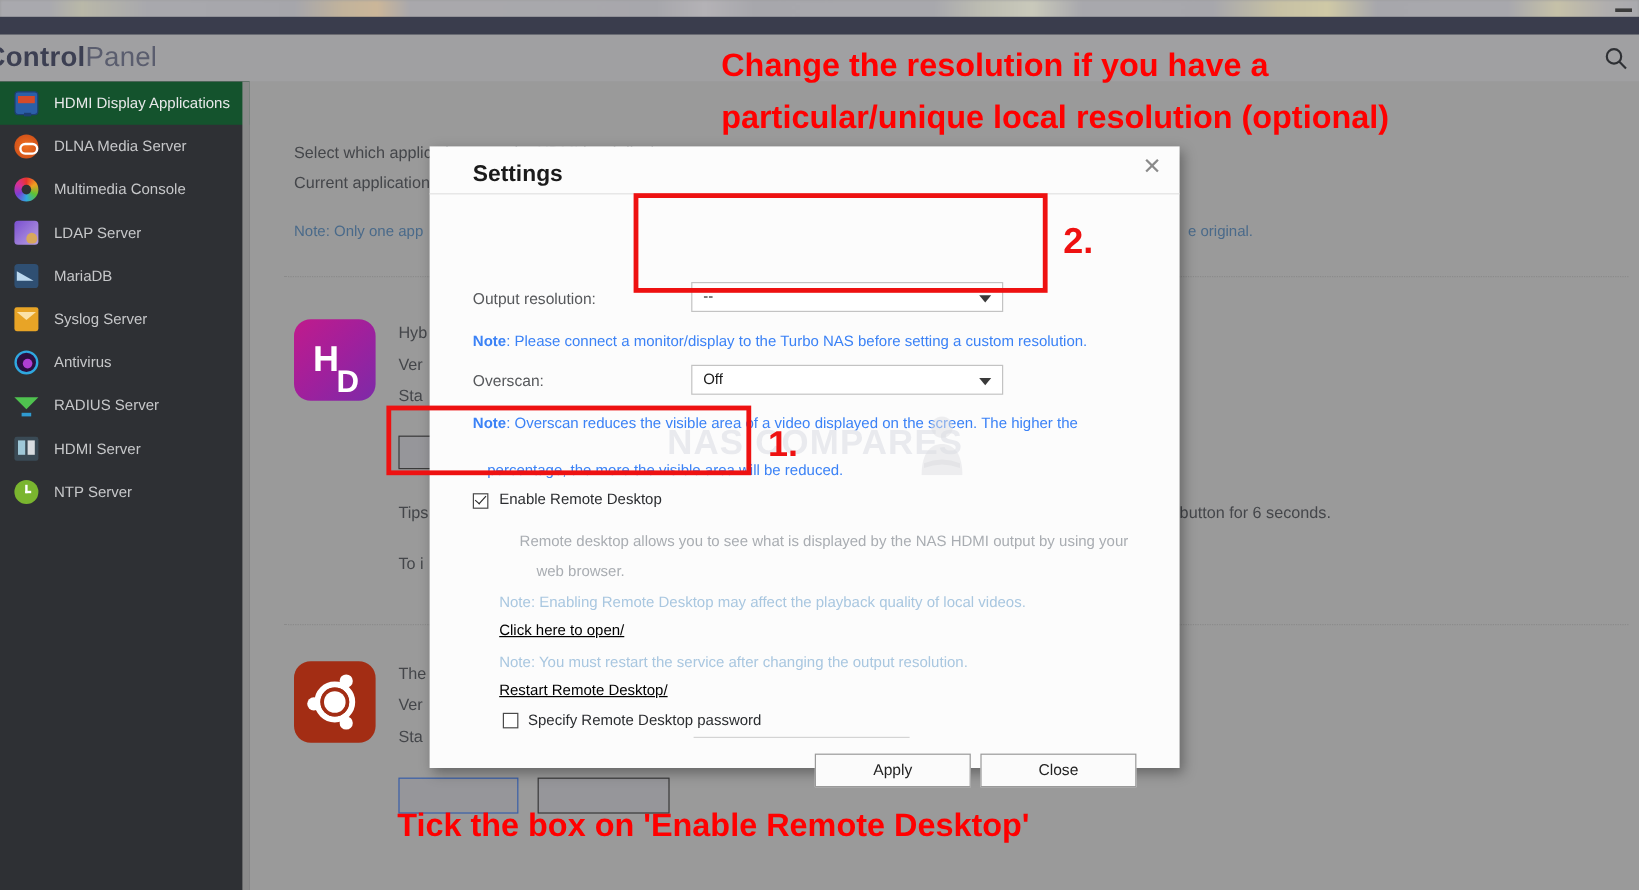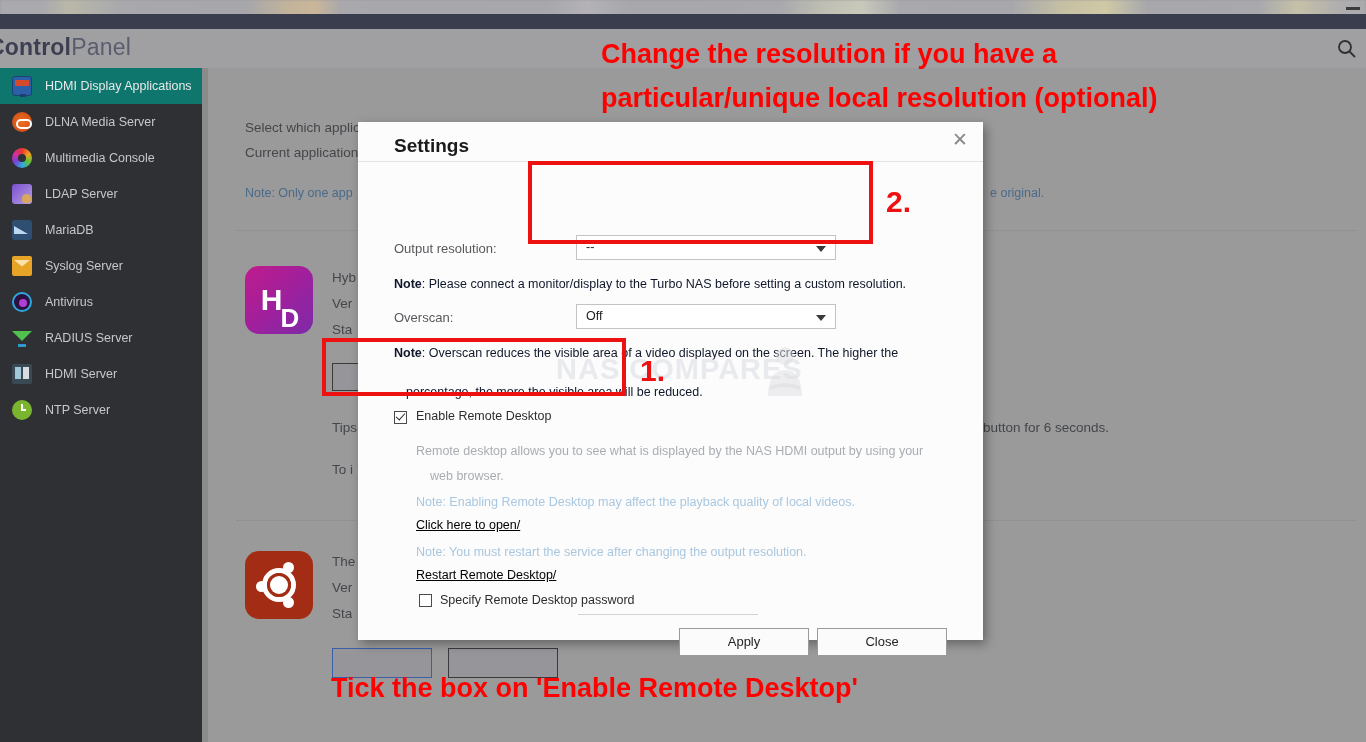--- a/index.html
+++ b/index.html
@@ -56,21 +56,21 @@
 
   
   .sidebar {
     position:absolute; left:0; top:39px; width:208px; height:674px;
     background:#2e3034;
   }
   .side-item {
     position:relative; height:36px; display:flex; align-items:center;
     padding-left:12px; cursor:pointer;
   }
-  .side-item.active { background:#0f766e; }
+  .side-item.active { background:#14532d; }
   .side-ico {
     width:20px; height:20px; flex:0 0 20px; margin-right:13px;
     border-radius:3px; position:relative;
   }
   .side-label {
     font-size:12.5px; color:#c6c7c9; white-space:nowrap;
   }
   .side-item.active .side-label { color:#e8e9ea; }
   .side-scroll {
     position:absolute; right:0; top:0; width:6px; height:674px;
@@ -159,25 +159,25 @@
     border:1px solid #c3c3c3; background:#fff;
     font-size:12.5px; color:#1b1b1b; line-height:23px; padding-left:9px;
     cursor:pointer;
   }
   .f-select .caret {
     position:absolute; right:9px; top:10px;
     width:0;height:0;border-left:5px solid transparent;border-right:5px solid transparent;
     border-top:6px solid #3a3a3a;
   }
   .d-note {
-    position:absolute; font-size:12.5px; color:#0f172a; line-height:1.55;
+    position:absolute; font-size:12.5px; color:#3b82f6; line-height:1.55;
   }
   .d-note b { font-weight:bold; }
   .d-gray {
-    position:absolute; font-size:12.5px; color:#a9adb2; line-height:1.55;
+    position:absolute; font-size:12.5px; color:#a9adb2; line-height:1.55;margin-left:17px;
   }
   .d-link {
     position:absolute; font-size:12.5px; color:#000000;
     text-decoration:underline; cursor:pointer;
   }
   .d-note-light {
     position:absolute; font-size:12.5px; color:#a9c7e0; line-height:1.55;
   }
   .cbx {
     position:absolute; width:13px; height:13px;

